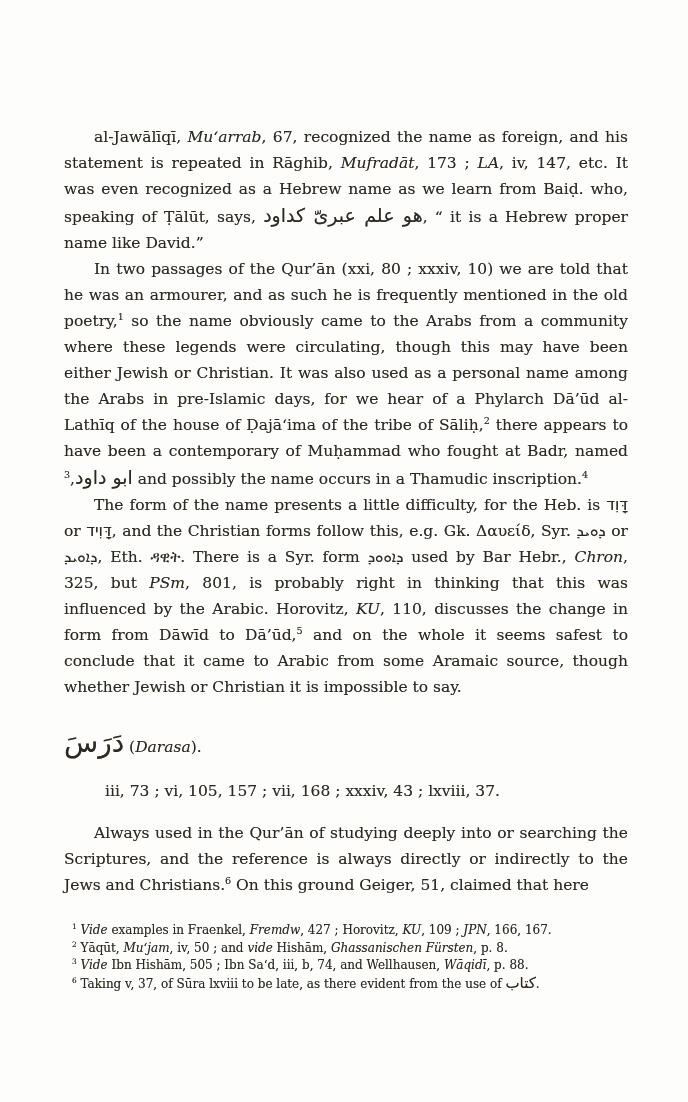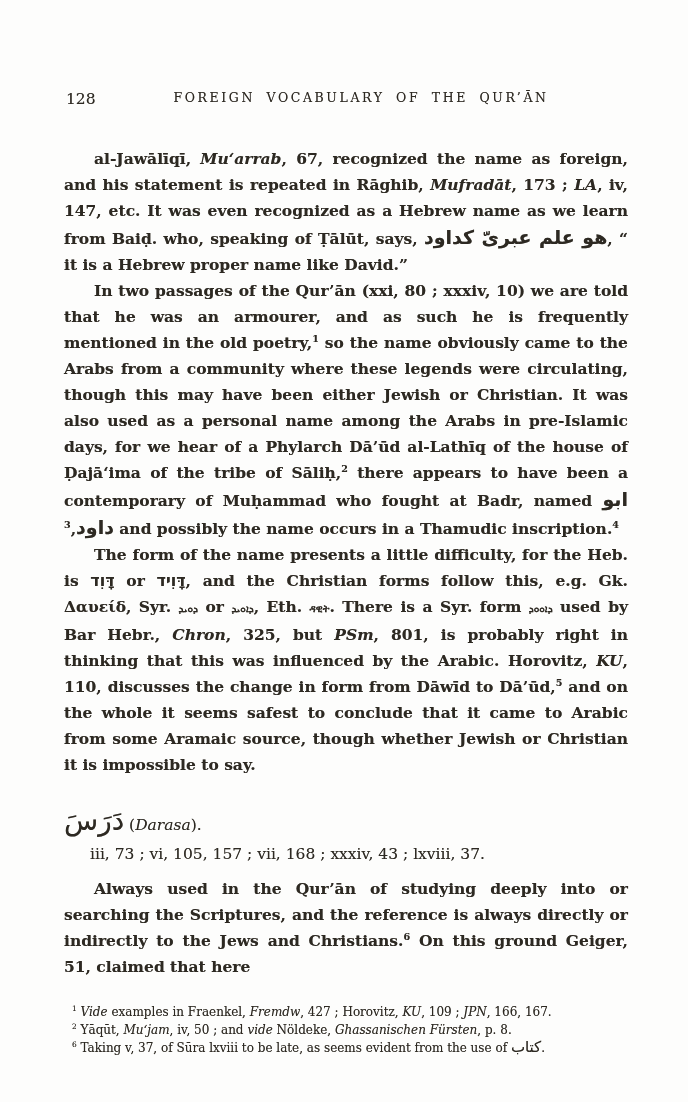--- a/index.html
+++ b/index.html
@@ -36,21 +36,20 @@
     word-spacing: 5px;
     padding-left: 30px;
   }
   .bodytext { margin-top: 34px; }
   .para {
     font-size: 15.5px;
     line-height: 26px;
     text-align: justify;
     text-indent: 30px;
     margin: 0;
-    font-weight: bold;
   }
   .run-n  { }
   .run-i  { font-style: italic; }
   .run-sup {
     vertical-align: super;
     font-size: 62%;
     line-height: 0;
   }
   .run-ar {
     font-family: "DejaVu Sans", sans-serif;
@@ -61,33 +60,33 @@
     font-family: "DejaVu Sans", sans-serif;
     font-size: 28px;
   }
   .run-he {
     font-family: "DejaVu Sans", sans-serif;
     font-size: 16px;
   }
   .run-gk { }
   .run-syr, .run-eth {
     font-family: "DejaVu Sans", sans-serif;
-    font-size: 10px;
+    font-size: 15px;
   }
   .entry { margin-top: 28px; }
   .entry-heading {
     font-size: 15.5px;
     line-height: 30px;
     margin: 0;
   }
   .entry-refs, .entry-gloss {
     font-size: 15.5px;
     line-height: 28px;
     padding-left: 26px;
-    margin: 0;
+    margin: 15px;
   }
   .entry-para { margin-top: 8px; }
   .footnotes {
     margin-top: 24px;
   }
   .footnote {
     font-size: 12px;
     line-height: 17.5px;
     padding-left: 8px;
     margin: 0;
@@ -96,37 +95,34 @@
     font-size: 15px;
     line-height: 17.5px;
   }
 </style>
 </head>
 <body>
 
 <div class="page">
   <div class="content">
 
-    <div class="pagehead">
-      <span class="pagenum">128</span>
-      <div class="runtitle">FOREIGN VOCABULARY OF THE QUR’ĀN</div>
-    </div>
 
     <div class="bodytext">
       <p class="para"><span class="run-n">al-Jawālīqī, </span><span class="run-i">Mu‘arrab</span><span class="run-n">, 67, recognized the name as foreign, and his statement is repeated in Rāghib, </span><span class="run-i">Mufradāt</span><span class="run-n">, 173 ;  </span><span class="run-i">LA</span><span class="run-n">, iv, 147, etc.  It was even recognized as a Hebrew name as we learn from Baiḍ. who, speaking of Ṭālūt, says, </span><span class="run-ar">هو علم عبرىّ كداود</span><span class="run-n">, “ it is a Hebrew proper name like David.”</span></p>
       <p class="para"><span class="run-n">In two passages of the Qur’ān (xxi, 80 ;  xxxiv, 10) we are told that he was an armourer, and as such he is frequently mentioned in the old poetry,</span><span class="run-sup">1</span><span class="run-n"> so the name obviously came to the Arabs from a community where these legends were circulating, though this may have been either Jewish or Christian.  It was also used as a personal name among the Arabs in pre-Islamic days, for we hear of a Phylarch Dā’ūd al-Lathīq of the house of Ḍajā‘ima of the tribe of Sāliḥ,</span><span class="run-sup">2</span><span class="run-n"> there appears to have been a contemporary of Muḥammad who fought at Badr, named </span><span class="run-ar">ابو داود</span><span class="run-n">,</span><span class="run-sup">3</span><span class="run-n"> and possibly the name occurs in a Thamudic inscription.</span><span class="run-sup">4</span></p>
       <p class="para"><span class="run-n">The form of the name presents a little difficulty, for the Heb. is </span><span class="run-he">דָּוִד</span><span class="run-n"> or </span><span class="run-he">דָּוִיד</span><span class="run-n">, and the Christian forms follow this, e.g. Gk. </span><span class="run-gk">Δαυείδ</span><span class="run-n">, Syr. </span><span class="run-syr">ܕܘܝܕ</span><span class="run-n"> or </span><span class="run-syr">ܕܐܘܝܕ</span><span class="run-n">, Eth. </span><span class="run-eth">ዳዊት</span><span class="run-n">.  There is a Syr. form </span><span class="run-syr">ܕܐܘܘܕ</span><span class="run-n"> used by Bar Hebr., </span><span class="run-i">Chron</span><span class="run-n">, 325, but </span><span class="run-i">PSm</span><span class="run-n">, 801, is probably right in thinking that this was influenced by the Arabic.  Horovitz, </span><span class="run-i">KU</span><span class="run-n">, 110, discusses the change in form from Dāwīd to Dā’ūd,</span><span class="run-sup">5</span><span class="run-n"> and on the whole it seems safest to conclude that it came to Arabic from some Aramaic source, though whether Jewish or Christian it is impossible to say.</span></p>
 
       <div class="entry">
         <p class="entry-heading"><span class="run-arh">دَرَسَ</span><span class="run-n"> (</span><span class="run-i">Darasa</span><span class="run-n">).</span></p>
         <p class="entry-refs">iii, 73 ;  vi, 105, 157 ;  vii, 168 ;  xxxiv, 43 ;  lxviii, 37.</p>
         <p class="para entry-para"><span class="run-n">Always used in the Qur’ān of studying deeply into or searching the Scriptures, and the reference is always directly or indirectly to the Jews and Christians.</span><span class="run-sup">6</span><span class="run-n">  On this ground Geiger, 51, claimed that here</span></p>
       </div>
     </div>
 
     <div class="footnotes">
       <p class="footnote"><span class="run-sup">1</span><span class="run-n"> </span><span class="run-i">Vide</span><span class="run-n"> examples in Fraenkel, </span><span class="run-i">Fremdw</span><span class="run-n">, 427 ;  Horovitz, </span><span class="run-i">KU</span><span class="run-n">, 109 ;  </span><span class="run-i">JPN</span><span class="run-n">, 166, 167.</span></p>
-      <p class="footnote"><span class="run-sup">2</span><span class="run-n"> Yāqūt, </span><span class="run-i">Mu‘jam</span><span class="run-n">, iv, 50 ;  and </span><span class="run-i">vide</span><span class="run-n"> Nöldeke, </span><span class="run-i">Ghassanischen Fürsten</span><span class="run-n">, p. 8.</span></p>
-      <p class="footnote"><span class="run-sup">6</span><span class="run-n"> Taking v, 37, of Sūra lxviii to be late, as seems evident from the use of </span><span class="run-ar">كتاب</span><span class="run-n">.</span></p>
+      <p class="footnote"><span class="run-sup">2</span><span class="run-n"> Yāqūt, </span><span class="run-i">Mu‘jam</span><span class="run-n">, iv, 50 ;  and </span><span class="run-i">vide</span><span class="run-n"> Hishām, </span><span class="run-i">Ghassanischen Fürsten</span><span class="run-n">, p. 8.</span></p>
+      <p class="footnote"><span class="run-sup">3</span><span class="run-n"> </span><span class="run-i">Vide</span><span class="run-n"> Ibn Hishām, 505 ;  Ibn Sa‘d, iii, b, 74, and Wellhausen, </span><span class="run-i">Wāqidī</span><span class="run-n">, p. 88.</span></p>
+      <p class="footnote"><span class="run-sup">6</span><span class="run-n"> Taking v, 37, of Sūra lxviii to be late, as there evident from the use of </span><span class="run-ar">كتاب</span><span class="run-n">.</span></p>
     </div>
 
   </div>
 </div>
 
 </body></html>

